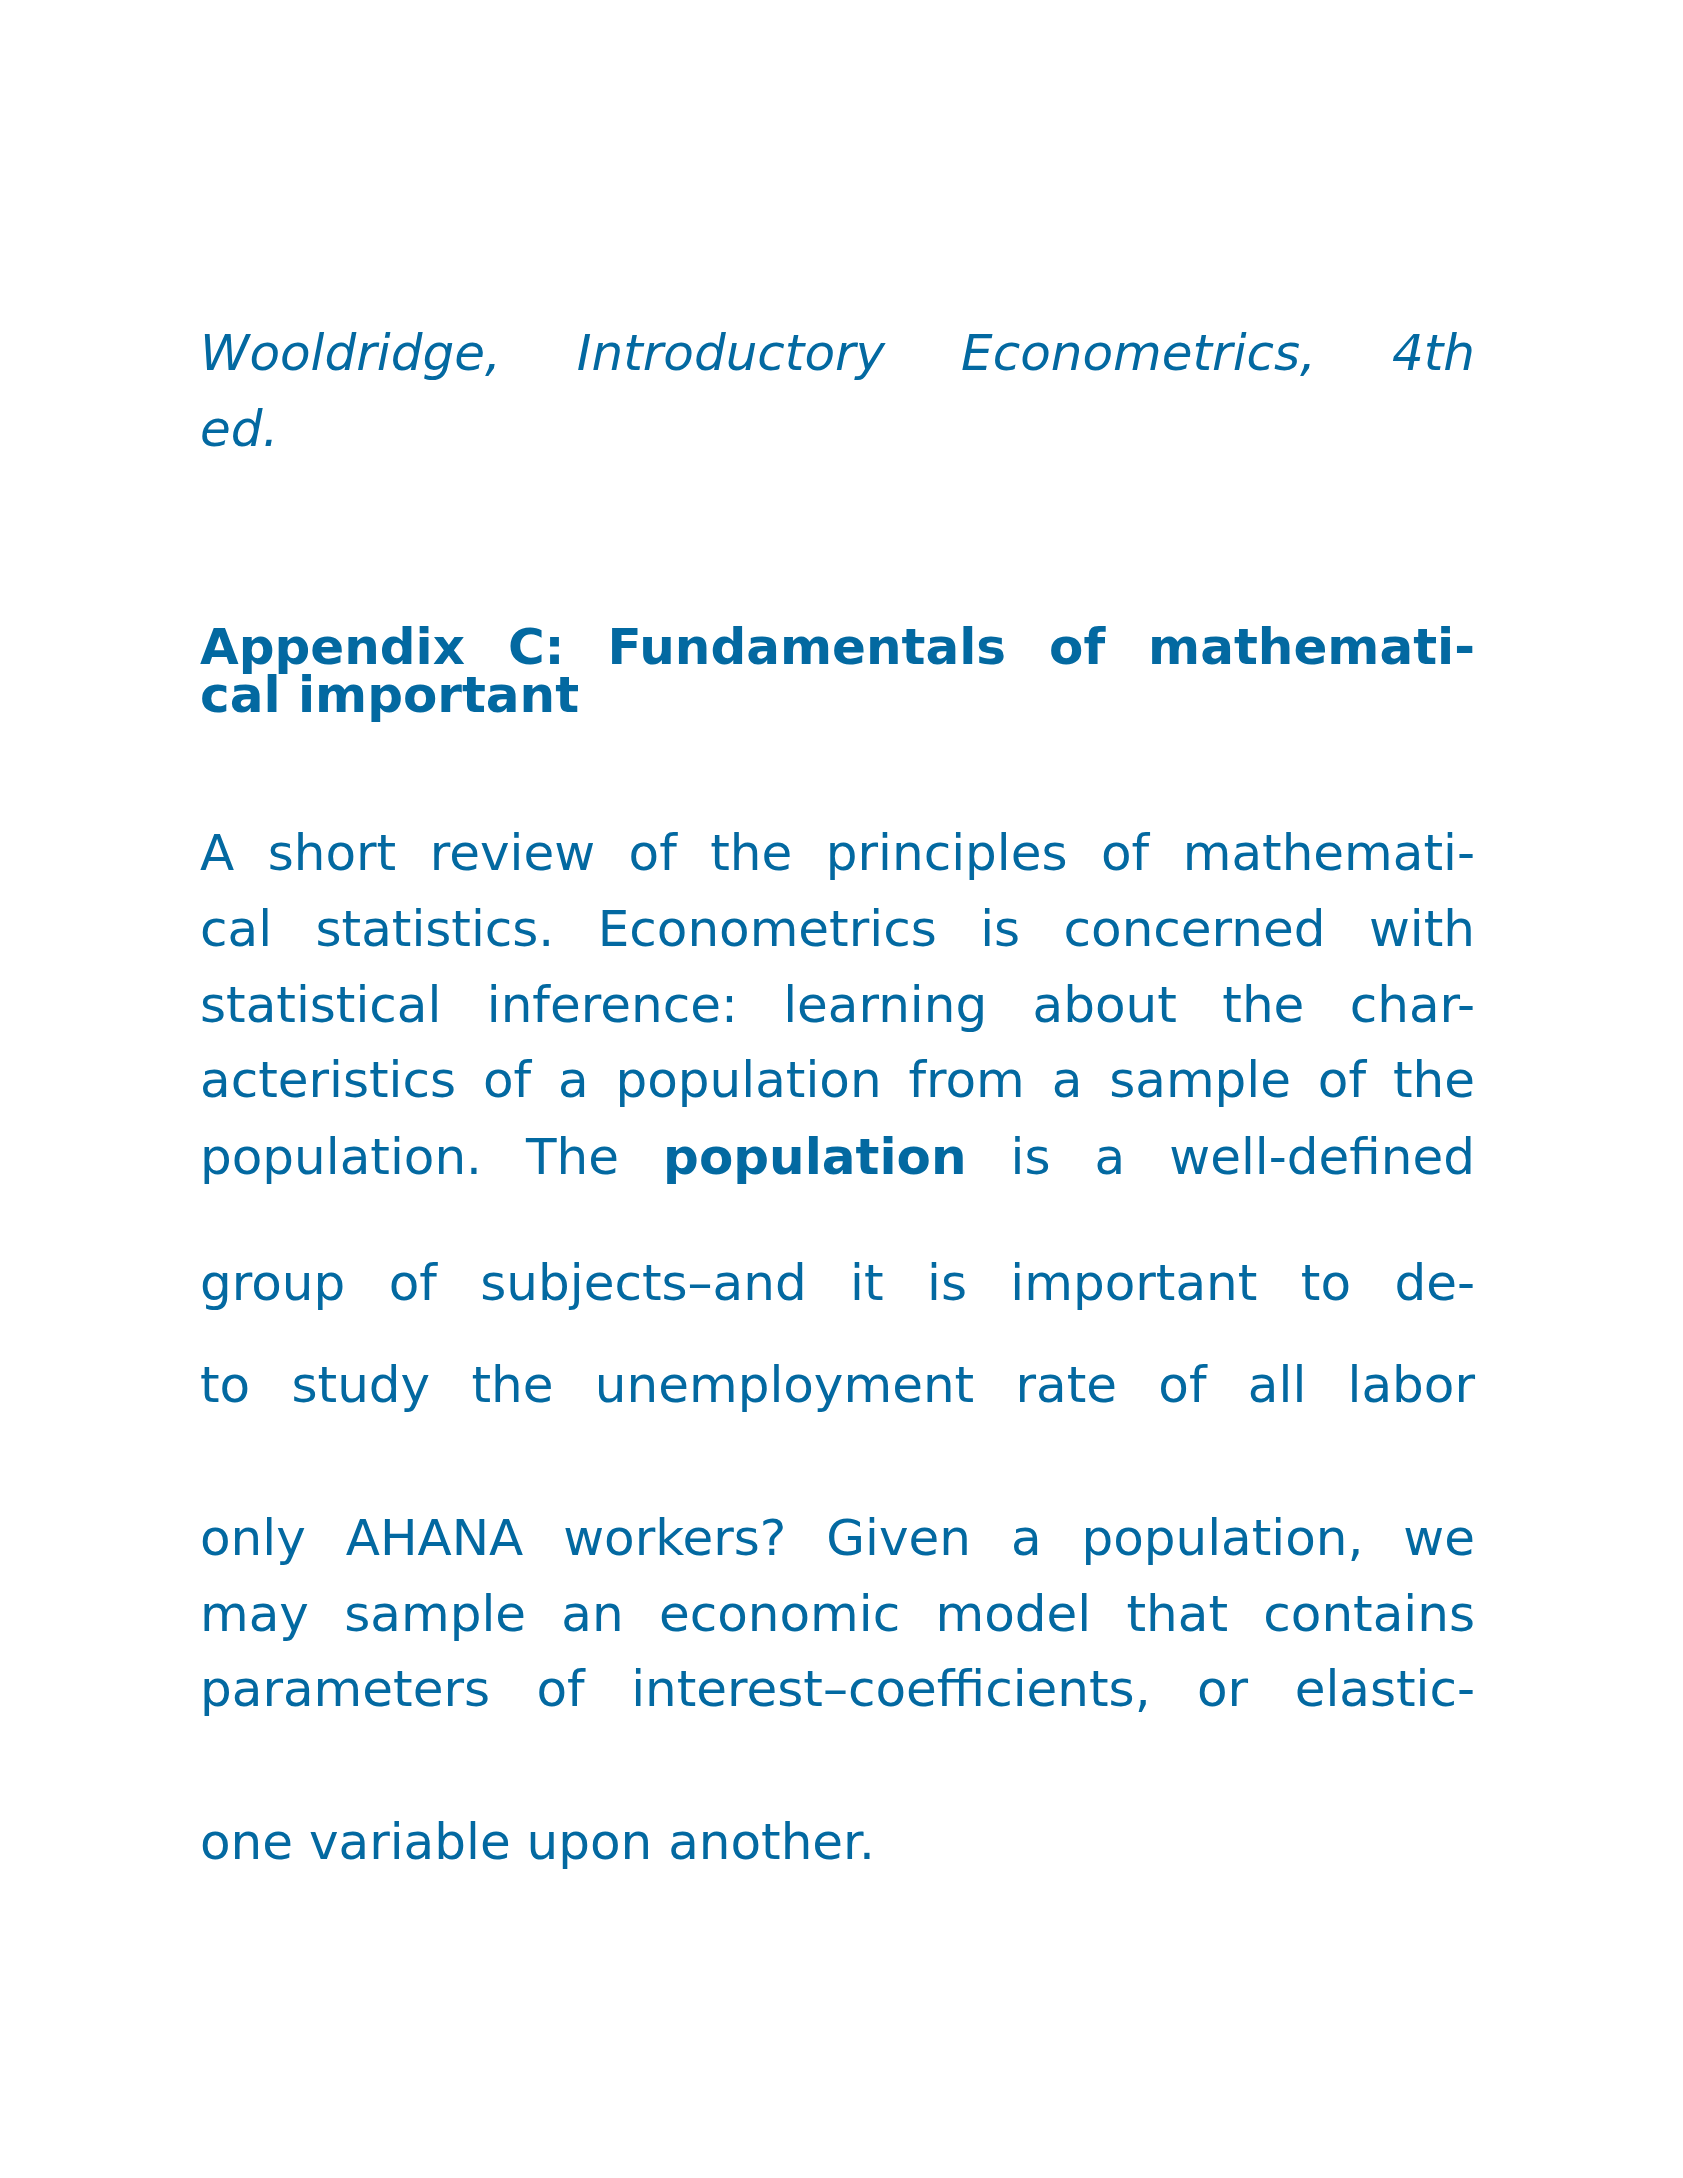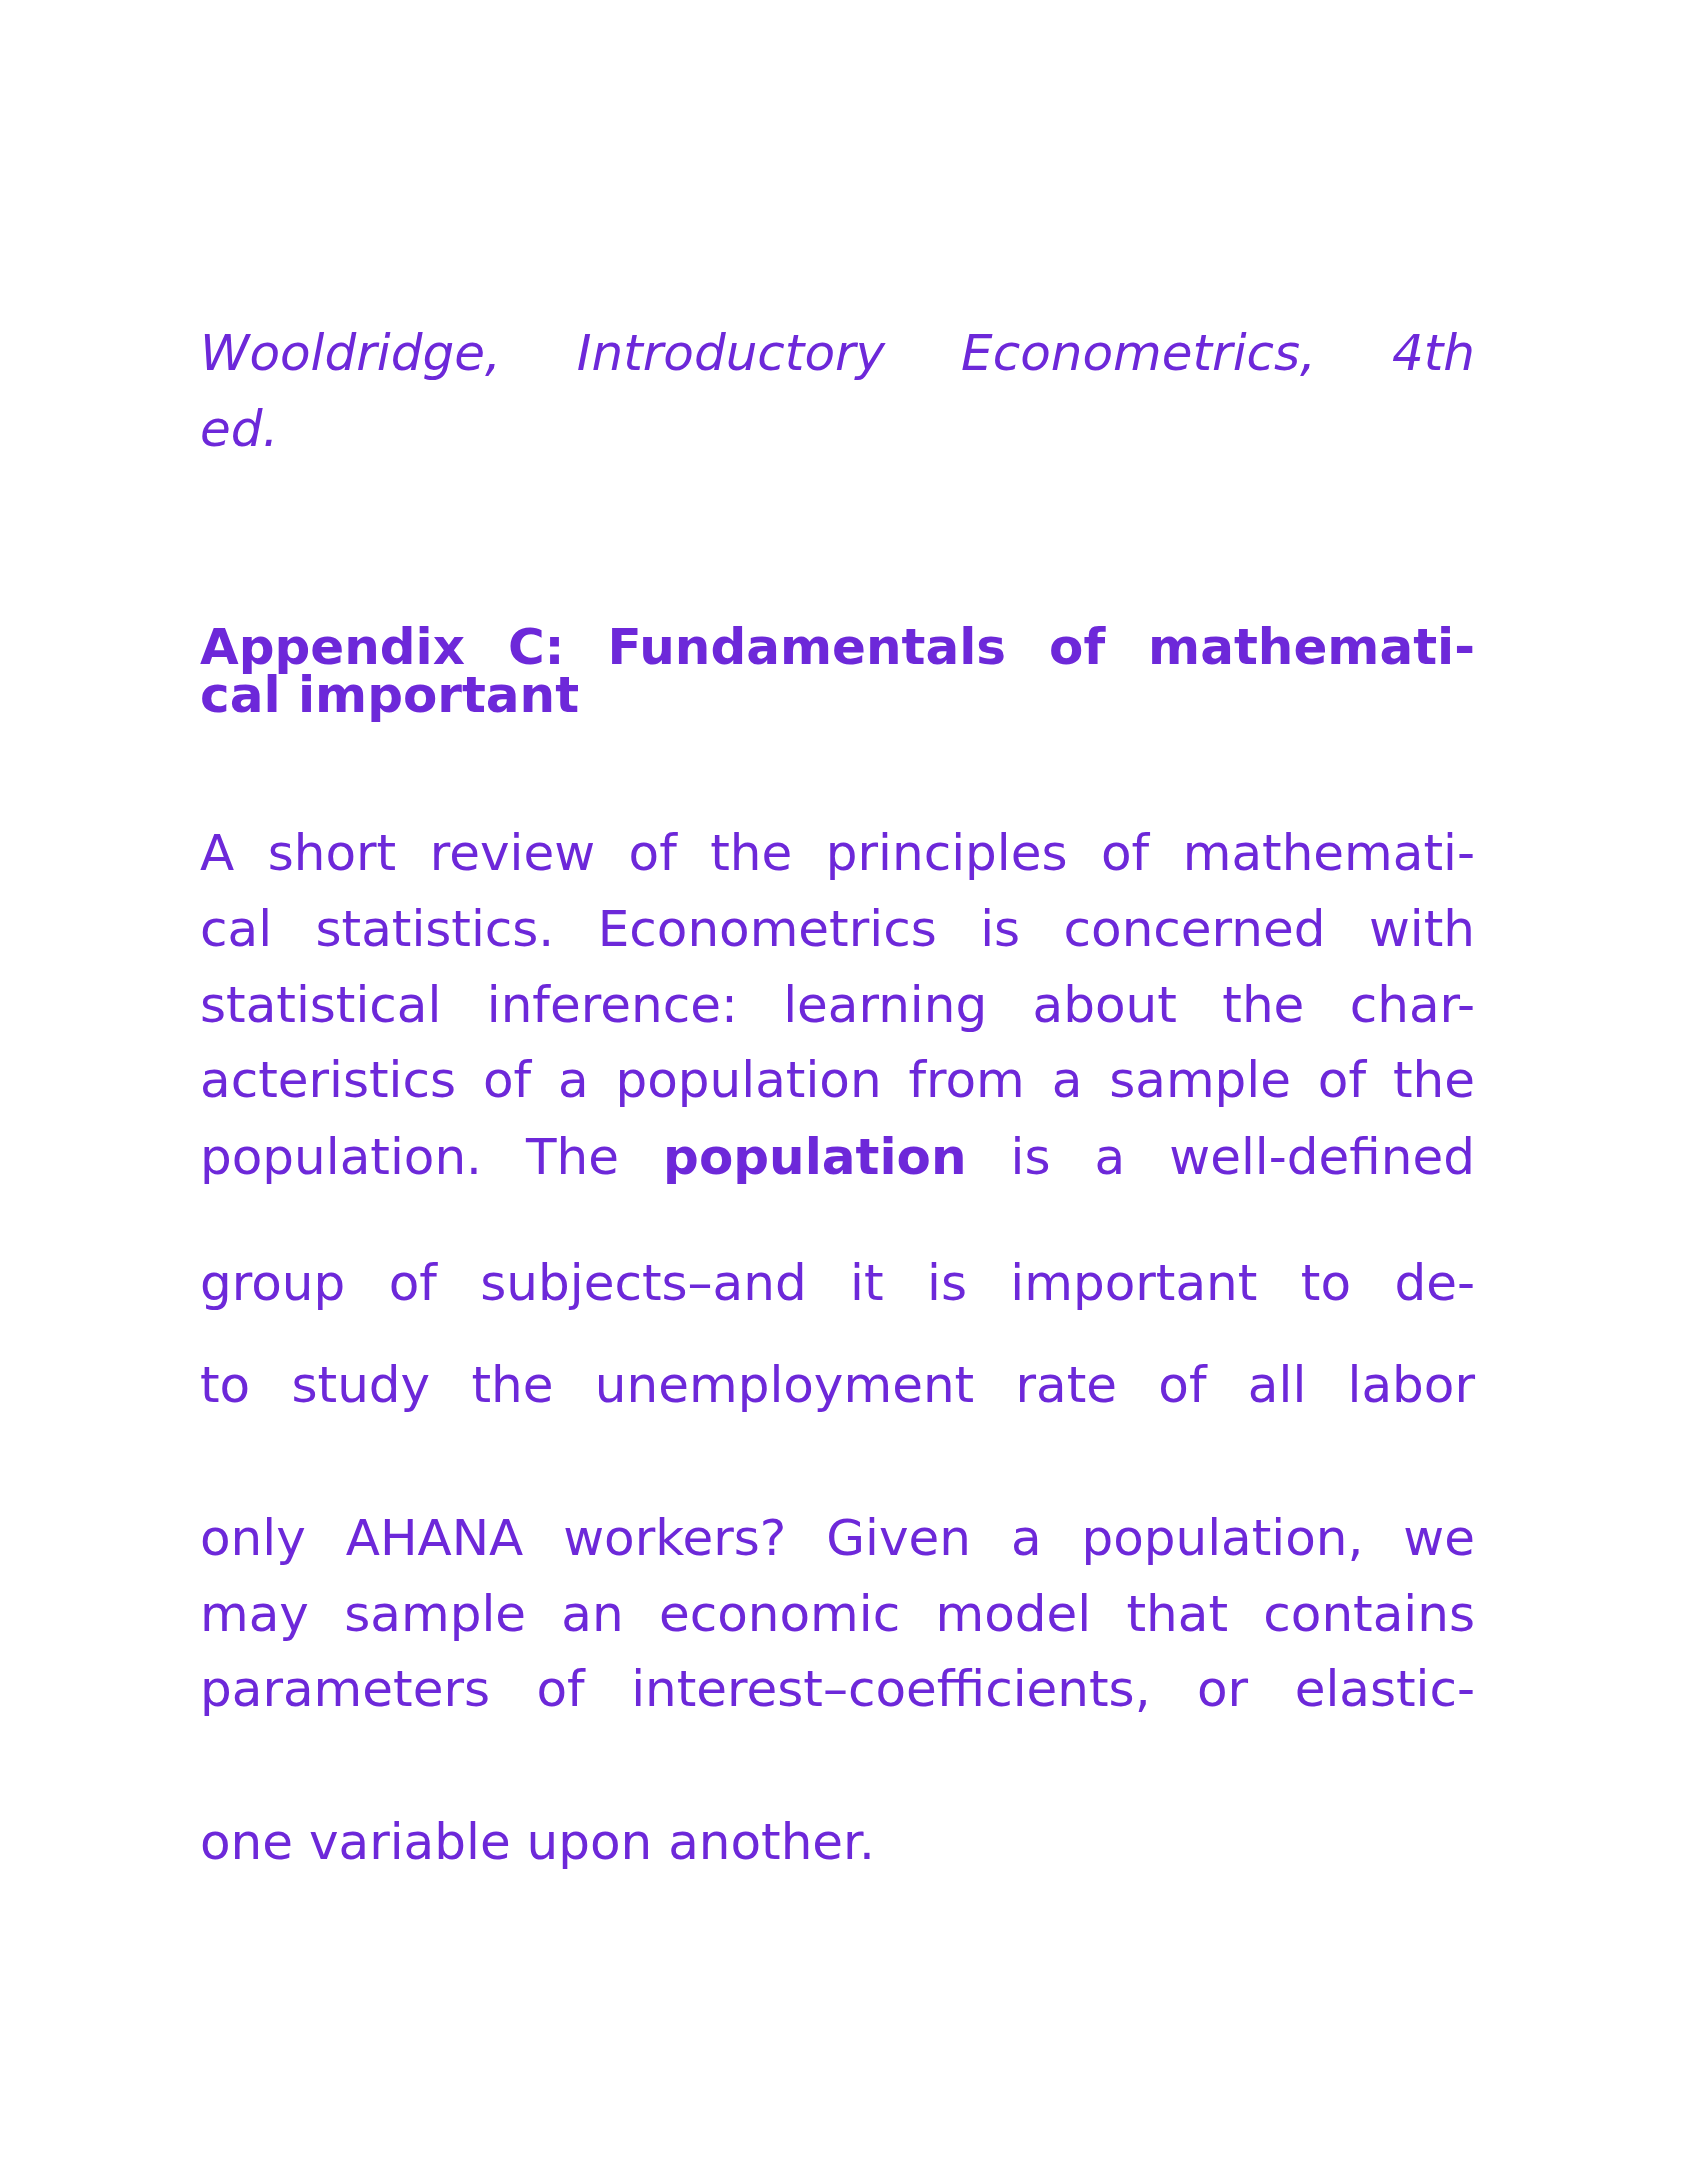--- a/index.html
+++ b/index.html
@@ -1,21 +1,21 @@
 <!DOCTYPE html>
 <html><head>
 <meta charset="utf-8">
 <style>
   html, body { margin: 0; padding: 0; background: #ffffff; }
   body { width: 1683px; height: 2178px; position: relative; overflow: hidden; }
   .page { position: absolute; left: 0; top: 0; width: 1683px; height: 2178px; background: #fff; }
   .line {
     position: absolute; left: 200px; width: 1275px;
     font-family: "DejaVu Sans", sans-serif;
-    font-size: 50px; line-height: 59px; color: #6d28d9;
+    font-size: 50px; line-height: 59px; color: #0369a1;
     white-space: nowrap;
     text-align: justify; text-align-last: justify;
   }
   .line.last { text-align-last: left; }
   .ital { font-style: italic; }
   .heading { font-weight: bold; }
   b { font-weight: bold; }
 </style>
 </head>
 <body>

